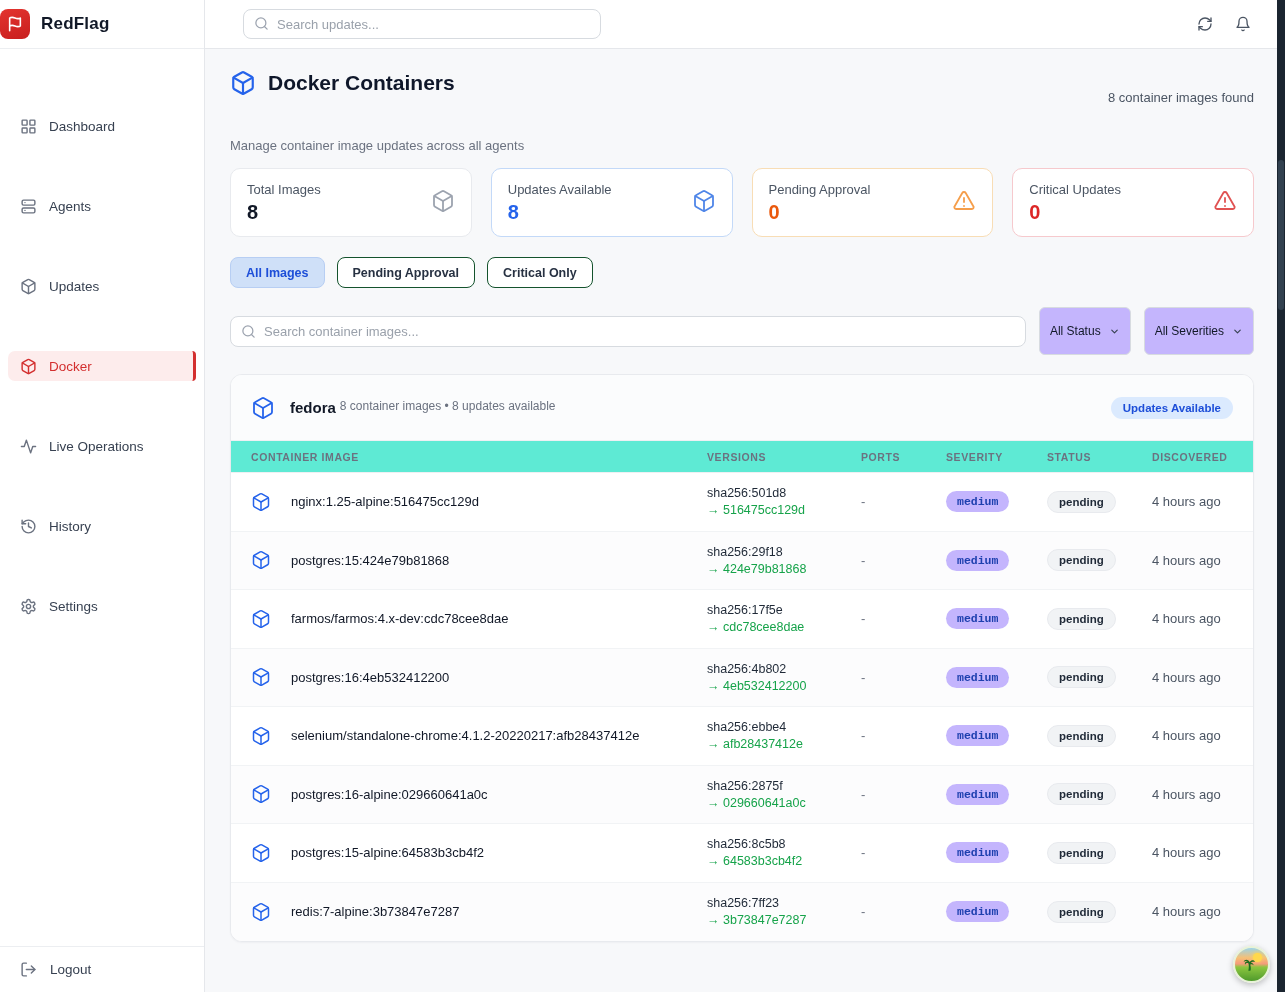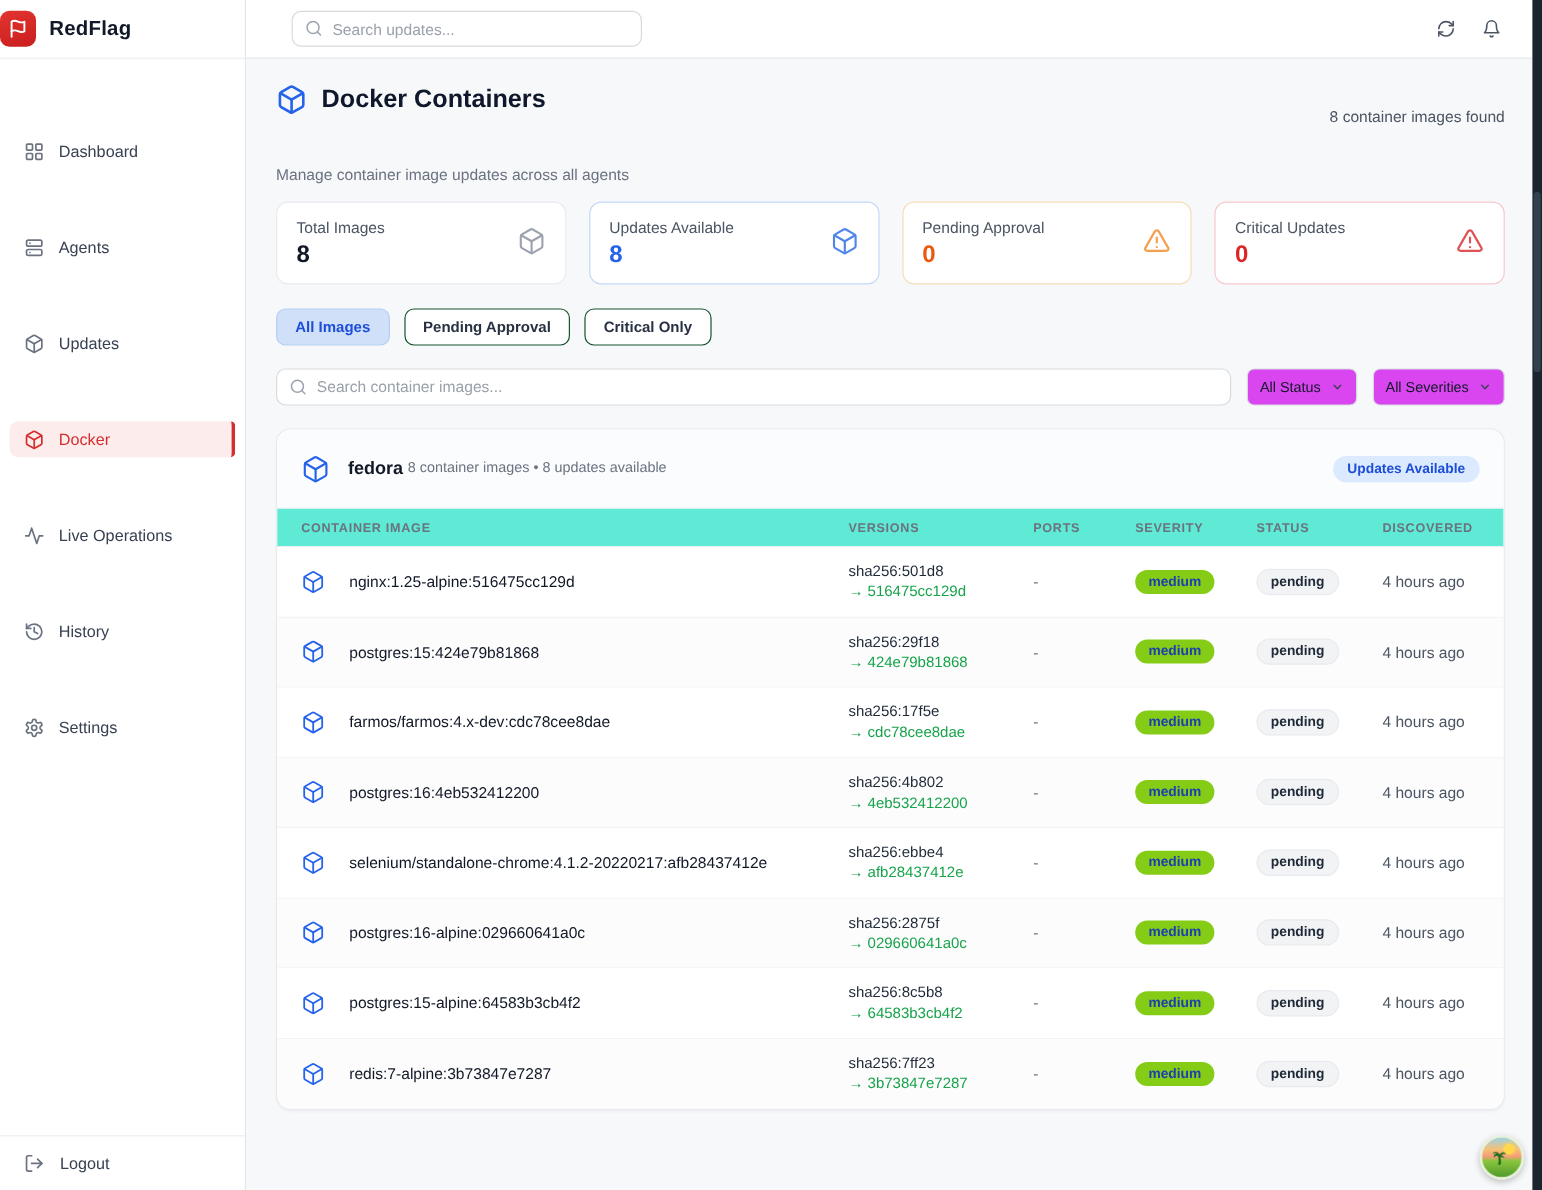--- a/index.html
+++ b/index.html
@@ -41,21 +41,21 @@
     display:flex; align-items:center; gap:13px; color:#374151; font-size:13.5px; cursor:pointer;
   }
   .sidebar-footer .nicon { color:#6b7280; }
 
   
   .main { flex:1; display:flex; flex-direction:column; height:992px; overflow:hidden; }
   .topbar {
     height:49px; min-height:49px; background:#fff; border-bottom:1px solid #e5e7eb;
     display:flex; align-items:center; padding:0 26px 0 38px;
   }
-  .search-wrap { position:relative; width:292px;border-radius:14px; }
+  .search-wrap { position:relative; width:358px;border-radius:14px; }
   .search-wrap .sicon { position:absolute; left:11px; top:7px; color:#9ca3af; }
   .search-input {
     width:100%; height:30px; border:1px solid #d7dbe0; border-radius:8px;
     padding:0 12px 0 33px; font-size:13px; color:#111827; outline:none; background:#fff;
     font-family:"Liberation Sans", sans-serif;
   }
   .search-input::placeholder { color:#9aa1ab; }
   .topbar-right { margin-left:auto; display:flex; align-items:center; gap:22px; color:#4b5563; }
   .icon-btn { cursor:pointer; color:#4b5563; background:none; border:none; padding:0; }
 
@@ -97,21 +97,21 @@
   .filter-row { display:flex; gap:13px; margin-top:19px; align-items:center; }
   .filter-search { position:relative; flex:1; }
   .filter-search .sicon { position:absolute; left:11px; top:8px; color:#9ca3af; }
   .filter-search input {
     width:100%; height:31px; border:1px solid #d7dbe0; border-radius:8px;
     padding:0 12px 0 33px; font-size:13px; outline:none; background:#fff; color:#111827;
     font-family:"Liberation Sans", sans-serif;
   }
   .filter-search input::placeholder { color:#9aa1ab; }
   .select {
-    height:31px; background:#d946ef; border:1px solid #d7dbe0; border-radius:6px;
+    height:48px; background:#c4b5fd; border:1px solid #d7dbe0; border-radius:6px;
     display:flex; align-items:center; gap:8px; padding:0 10px; font-size:12px;
     color:#111827; cursor:pointer; white-space:nowrap;
   }
   .select .chev { color:#374151; }
 
   
   .table-card {
     margin-top:19px; background:#fff; border:1px solid #e8eaee; border-radius:12px;
     overflow:hidden; box-shadow:0 1px 2px rgba(16,24,40,.04);
   }
@@ -142,21 +142,21 @@
   .cell-name .ric { color:#2563eb; flex:none; }
   .img-name { font-size:13px; color:#111827; }
   .cell-versions { display:flex; flex-direction:column; gap:3px; }
   .v-sha { font-size:12.5px; color:#1f2937; }
   .v-upd { font-size:12.5px; color:#16a34a; }
   .cell-ports { font-size:13px; color:#6b7280; }
   .pill {
     display:inline-block; font-size:11.5px; font-weight:600;
     padding:4px 11px; border-radius:999px; width:fit-content;
   }
-  .pill-severity { background:#84cc16; color:#1e40af; }
+  .pill-severity { background:#c4b5fd; color:#1e40af;font-family:Liberation Mono, monospace; }
   .pill-status { background:#f1f3f5; color:#1f2937; border:1px solid #e8eaee; }
   .cell-disc { font-size:13px; color:#4b5563; }
 
   
   .edge-strip { width:8px; min-width:8px; height:992px; background:#1b2530; position:relative; }
   .edge-thumb { position:absolute; top:160px; left:1px; width:6px; height:150px; background:#32414f; border-radius:3px; }
 
   
   .island-btn {
     position:fixed; right:15px; bottom:9px; width:37px; height:37px; border-radius:50%;

